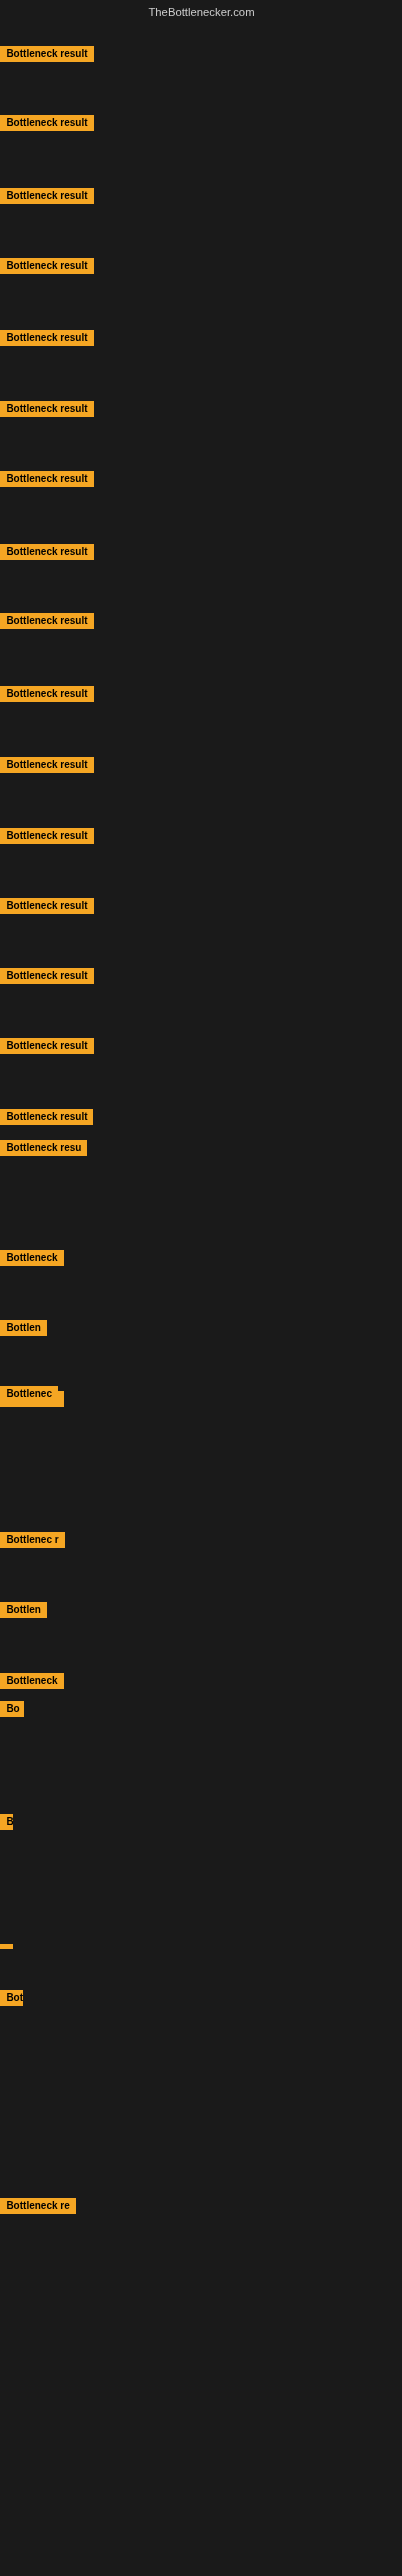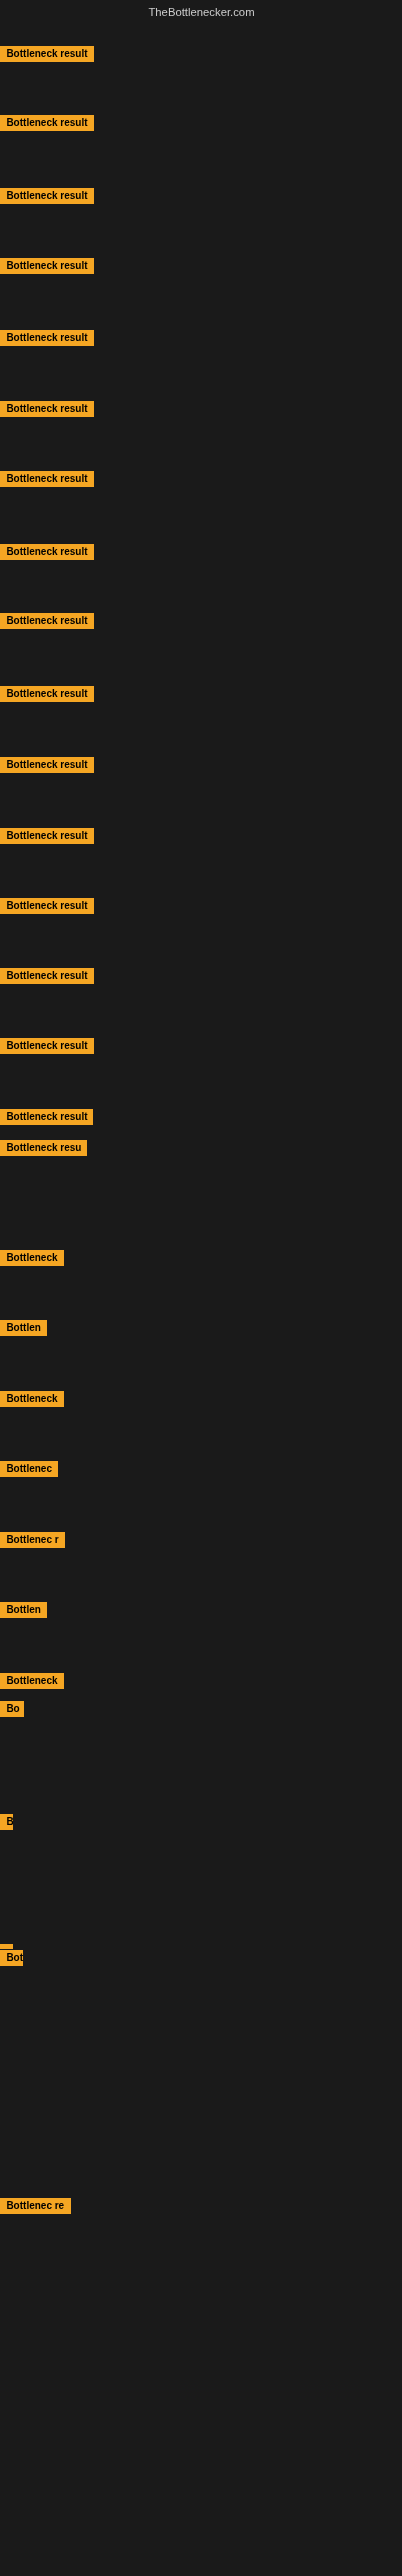--- a/index.html
+++ b/index.html
@@ -59,23 +59,23 @@
     <div class="bottleneck-badge" style="top: 757px; max-width: 106px;">Bottleneck result</div>
     <div class="bottleneck-badge" style="top: 828px; max-width: 106px;">Bottleneck result</div>
     <div class="bottleneck-badge" style="top: 898px; max-width: 106px;">Bottleneck result</div>
     <div class="bottleneck-badge" style="top: 968px; max-width: 106px;">Bottleneck result</div>
     <div class="bottleneck-badge" style="top: 1038px; max-width: 106px;">Bottleneck result</div>
     <div class="bottleneck-badge" style="top: 1109px; max-width: 93px;">Bottleneck result</div>
     <div class="bottleneck-badge" style="top: 1140px; max-width: 87px;">Bottleneck resu</div>
     <div class="bottleneck-badge" style="top: 1250px; max-width: 72px;">Bottleneck</div>
     <div class="bottleneck-badge" style="top: 1320px; max-width: 56px;">Bottlen</div>
     <div class="bottleneck-badge" style="top: 1391px; max-width: 71px;">Bottleneck</div>
-    <div class="bottleneck-badge" style="top: 1461px; max-width: 66px;">Bottlenec</div>
+    <div class="bottleneck-badge" style="top: 1386px; max-width: 66px;">Bottlenec</div>
     <div class="bottleneck-badge" style="top: 1532px; max-width: 76px;">Bottlenec r</div>
     <div class="bottleneck-badge" style="top: 1602px; max-width: 50px;">Bottlen</div>
     <div class="bottleneck-badge" style="top: 1673px; max-width: 68px;">Bottleneck</div>
     <div class="bottleneck-badge" style="top: 1701px; max-width: 24px;">Bo</div>
     <div class="bottleneck-badge" style="top: 1814px; max-width: 11.3px;">B</div>
     <div class="bottleneck-badge" style="top: 1944px; max-width: 1.6px;"></div>
-    <div class="bottleneck-badge" style="top: 1950px; max-width: 22.5px;">Bot</div>
-    <div class="bottleneck-badge" style="top: 2198px; max-width: 81px;">Bottlenec re</div>
+    <div class="bottleneck-badge" style="top: 1990px; max-width: 22.5px;">Bot</div>
+    <div class="bottleneck-badge" style="top: 2198px; max-width: 81px;">Bottleneck re</div>
   </div>
 
 
 </body></html>

